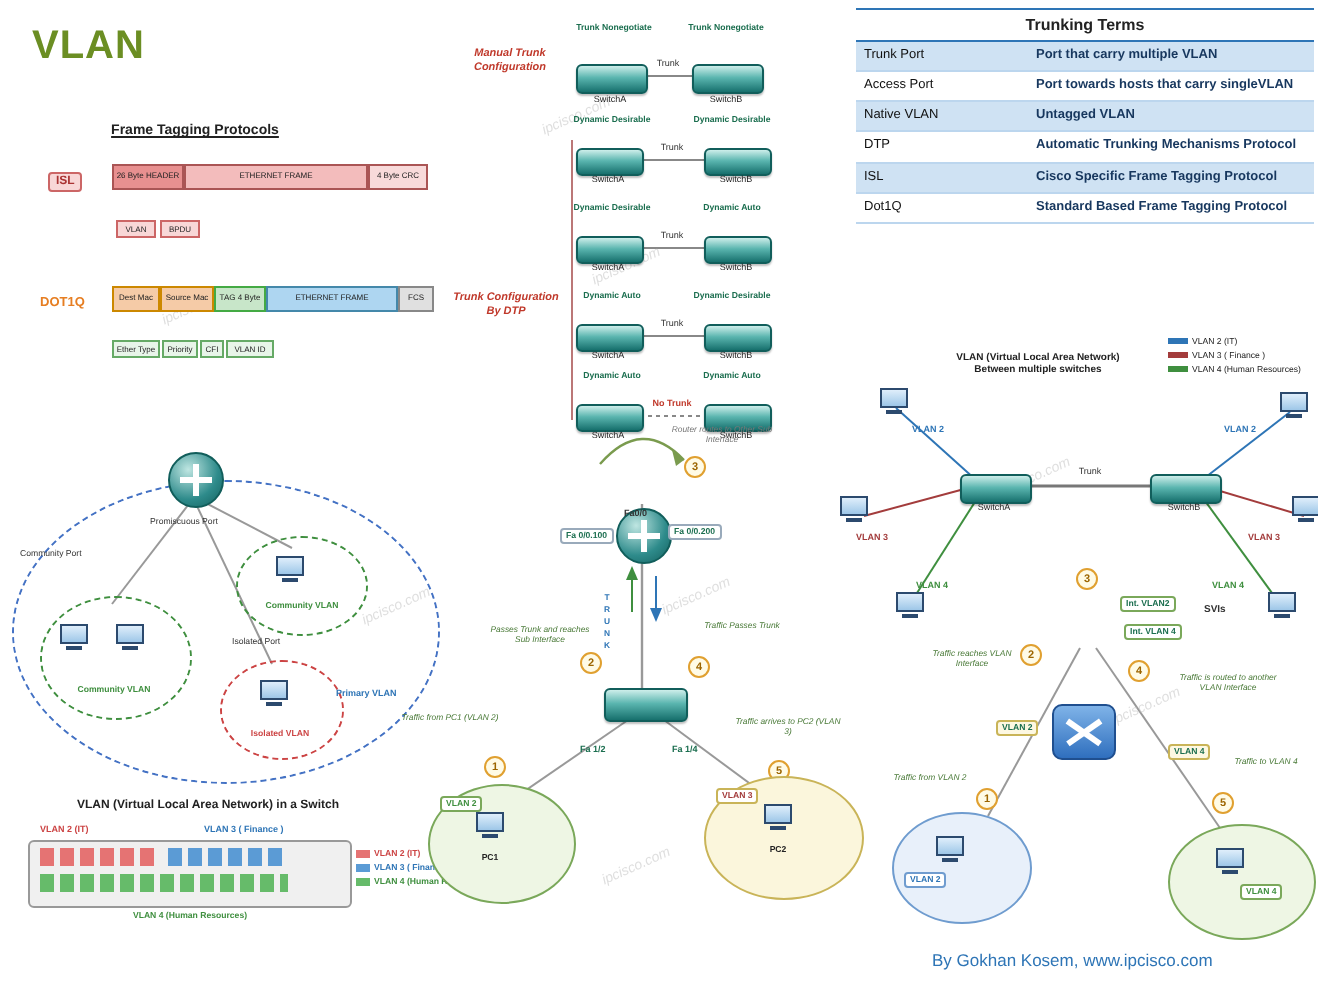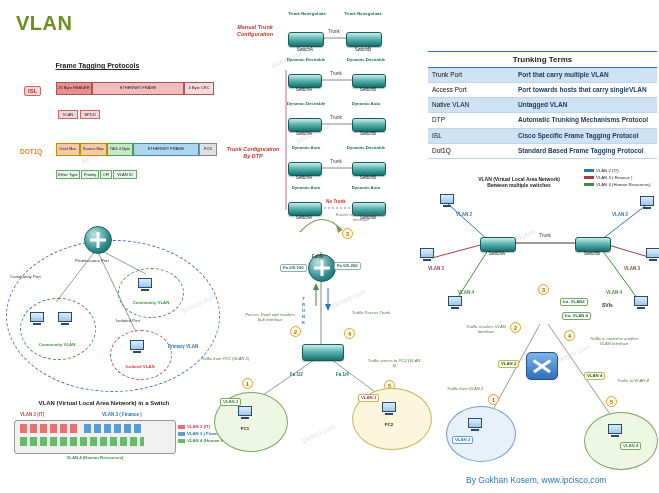--- a/index.html
+++ b/index.html
@@ -35,21 +35,21 @@
   .router{width:26px;height:26px;border-radius:50%;border:1px solid #115e5b;position:relative;
           background:radial-gradient(circle at 35% 30%,#bfe6e2,#2e8b8b 60%,#14605e);}
   .router:before,.router:after{content:"";position:absolute;background:#fff;left:50%;top:50%;}
   .router:before{width:16px;height:3px;transform:translate(-50%,-50%);}
   .router:after{width:3px;height:16px;transform:translate(-50%,-50%);}
   .mlsicon{width:30px;height:26px;border-radius:5px;border:1px solid #1f4f8f;position:relative;
            background:linear-gradient(180deg,#7fb3e8,#2f6fbe);}
   .mlsicon:before,.mlsicon:after{content:"";position:absolute;left:50%;top:50%;background:#fff;width:20px;height:2.5px;}
   .mlsicon:before{transform:translate(-50%,-50%) rotate(35deg);}
   .mlsicon:after{transform:translate(-50%,-50%) rotate(-35deg);}
-  .terms{position:absolute;left:428px;top:4px;width:229px;border-top:1px solid #2e75b6;z-index:2;background:#fff;margin-top:47px;}
+  .terms{position:absolute;left:428px;top:4px;width:229px;border-top:1px solid #2e75b6;z-index:2;background:#fff;}
   .terms .hd{font-size:8px;font-weight:bold;text-align:center;padding:3px 0;border-bottom:1px solid #2e75b6;}
   .trow{display:grid;grid-template-columns:86px 1fr;border-bottom:1px solid #bcd6ee;}
   .trow .term{font-size:6.5px;padding:3px 4px;color:#111;}
   .trow .def{font-size:6.5px;font-weight:bold;color:#17375e;padding:3px 4px;line-height:1.25;}
   .trow.alt{background:#cfe2f3;}
   .legrow{display:flex;align-items:center;gap:2px;font-size:4.3px;margin-bottom:2px;white-space:nowrap;}
   .vl{font-size:4.5px;font-weight:bold;white-space:nowrap;}
   .portstrip{height:9px;}
   .vtext{writing-mode:vertical-rl;text-orientation:upright;font-size:4.2px;font-weight:bold;color:#2e75b6;letter-spacing:1px;}
   .footer{font-size:8.5px;font-weight:normal;color:#2e75b6;}

